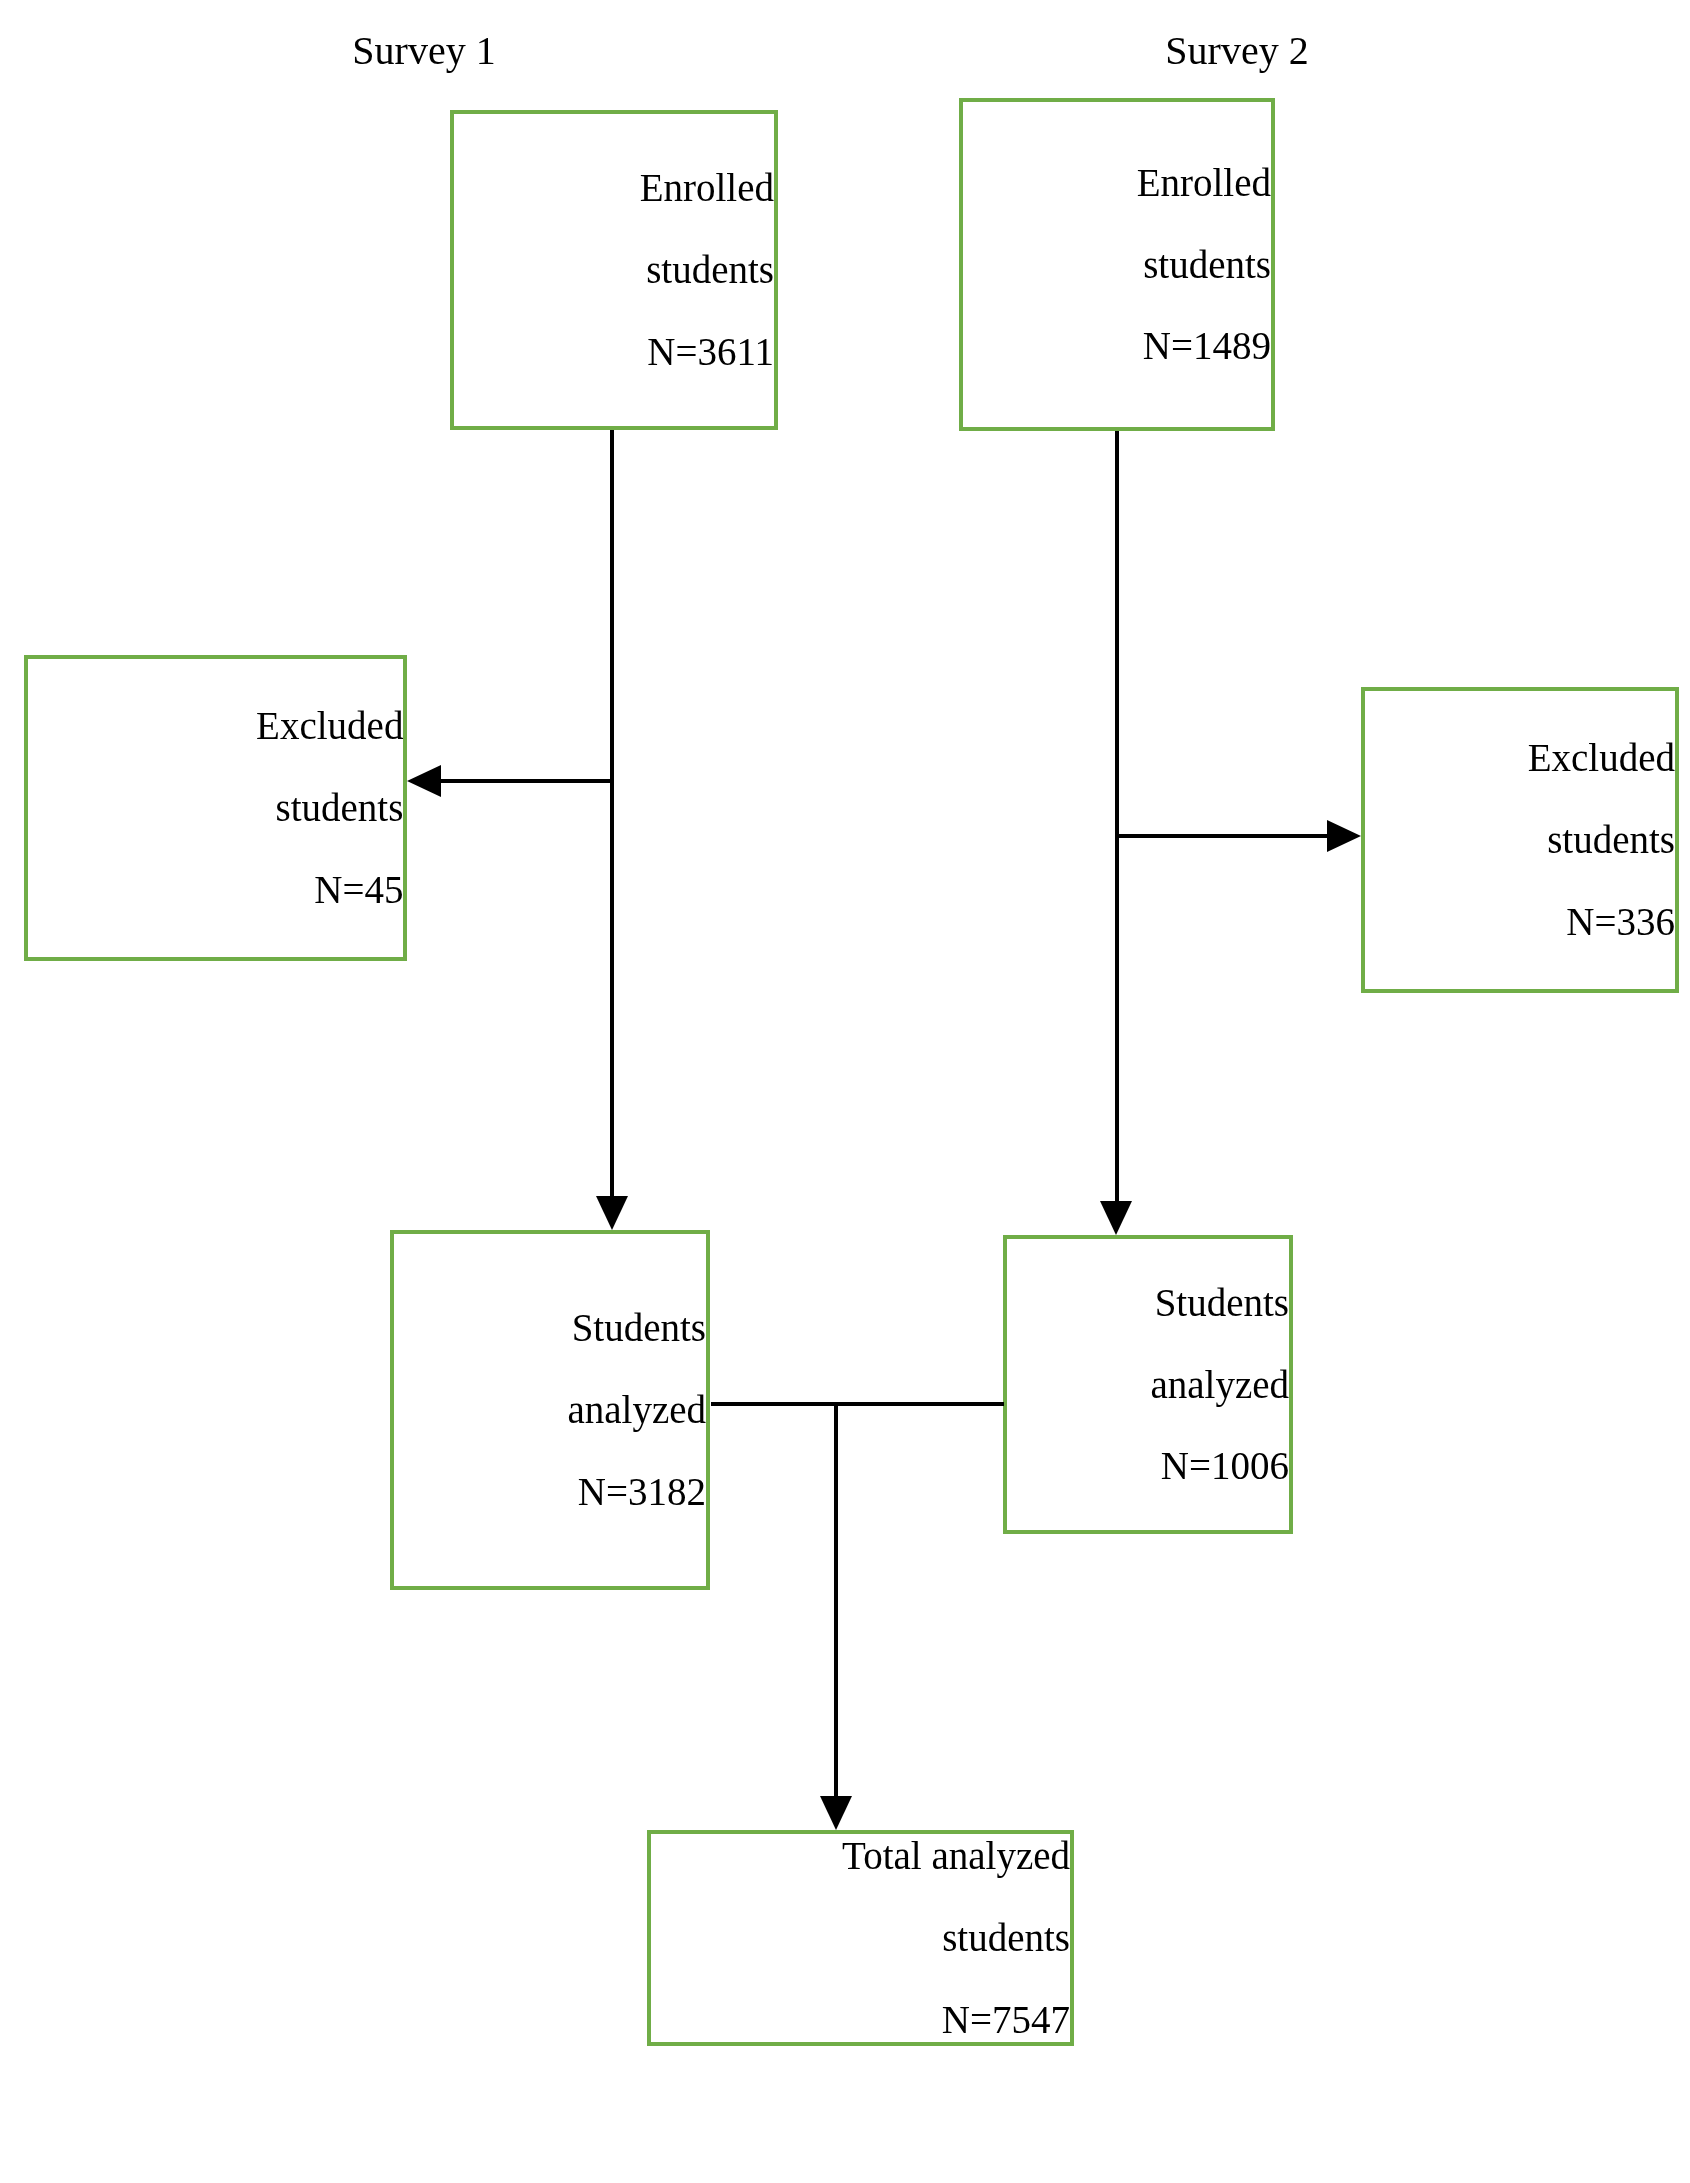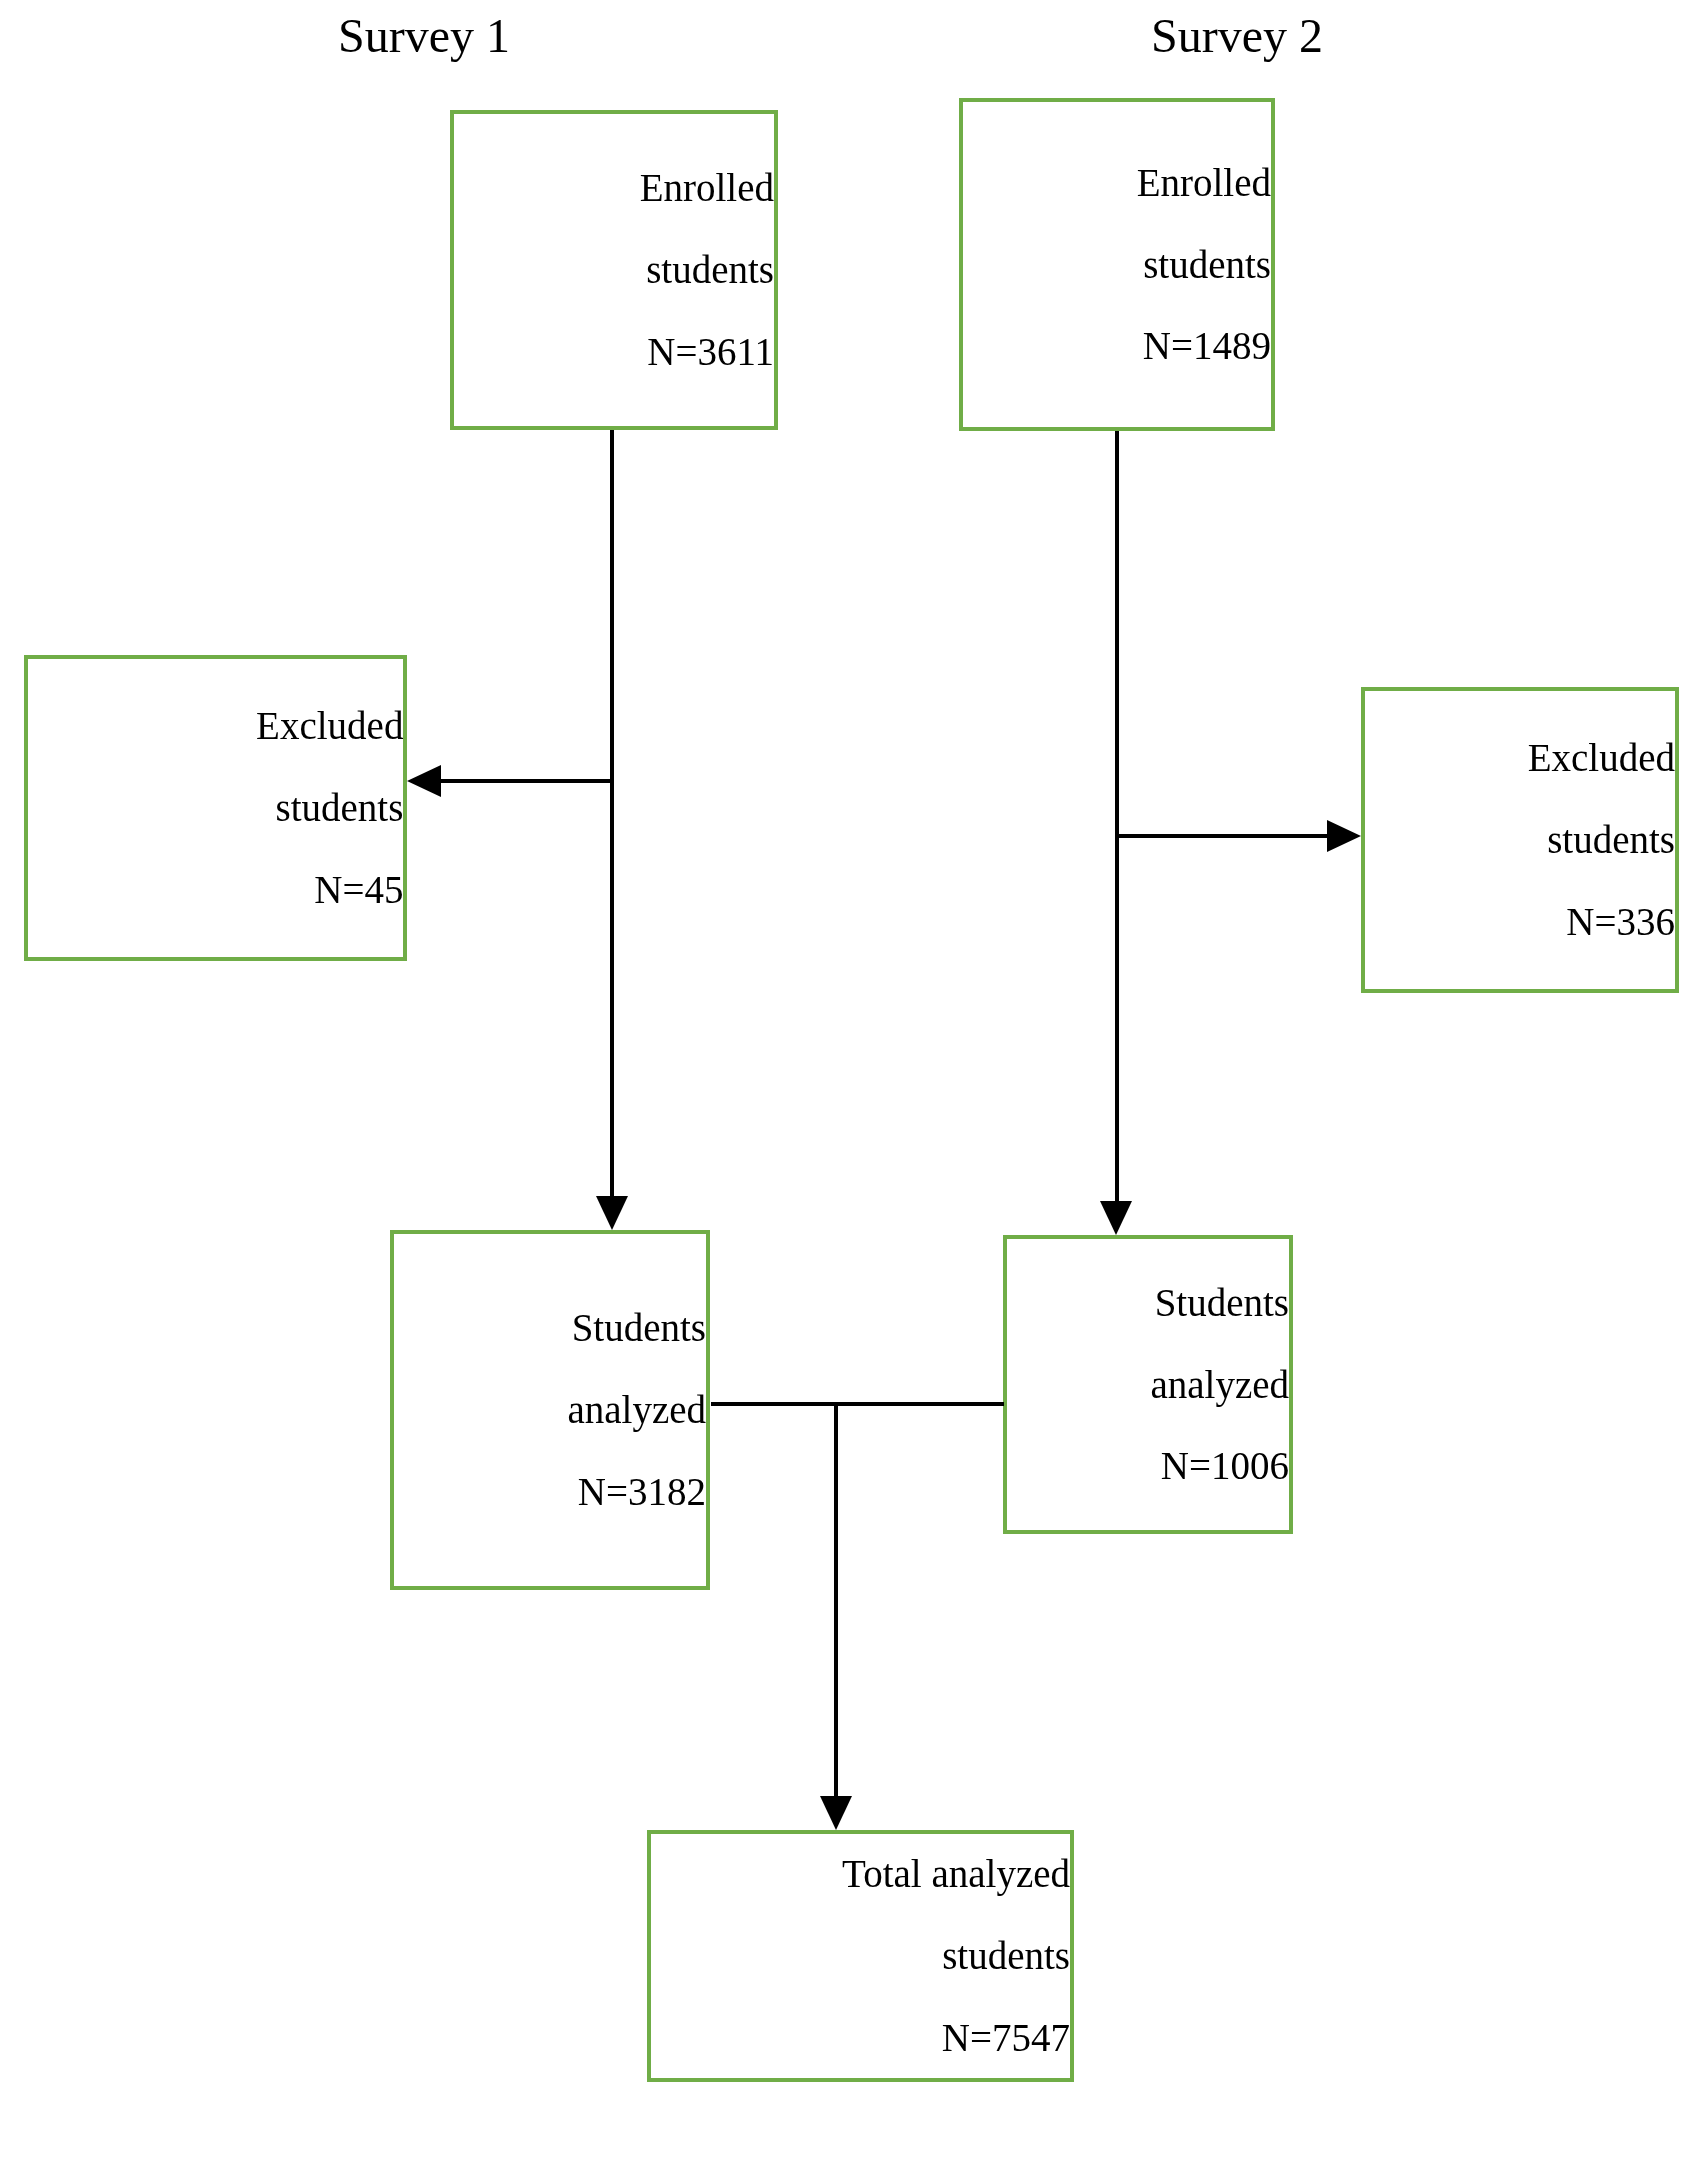--- a/index.html
+++ b/index.html
@@ -13,24 +13,25 @@
     position:relative;
     width:1690px;
     height:2183px;
     background:var(--bg);
     font-family:"Liberation Serif","DejaVu Serif",serif;
     color:var(--text-black);
     overflow:hidden;
   }
   .col-title{
     position:absolute;
-    font-size:48px;
+    font-size:40px;
     line-height:1.2;
     white-space:nowrap;
     transform:translateX(-50%);
+    margin-top:20px;
   }
   .node{
     position:absolute;
     box-sizing:border-box;
     border:4.9px solid var(--border-green);
     background:var(--bg);
     display:flex;
     flex-direction:column;
     justify-content:center;
     align-items:flex-end;
@@ -105,21 +106,21 @@
     <span>analyzed</span>
     <span>N=3182</span>
   </div>
 
   <div class="node" style="left:1003px;top:1235px;width:290px;height:299px;">
     <span>Students</span>
     <span>analyzed</span>
     <span>N=1006</span>
   </div>
 
-  <div class="node" style="left:647px;top:1830px;width:427px;height:252px;">
+  <div class="node" style="left:647px;top:1830px;width:427px;height:216px;">
     <span>Total analyzed</span>
     <span>students</span>
     <span>N=7547</span>
   </div>
 
   <div class="vline" style="left:610px;top:430px;height:770px;"></div>
   <div class="arrow down" style="left:596px;top:1196px;"></div>
 
   <div class="hline" style="left:439px;top:779px;width:173px;"></div>
   <div class="arrow left" style="left:407px;top:765px;"></div>

